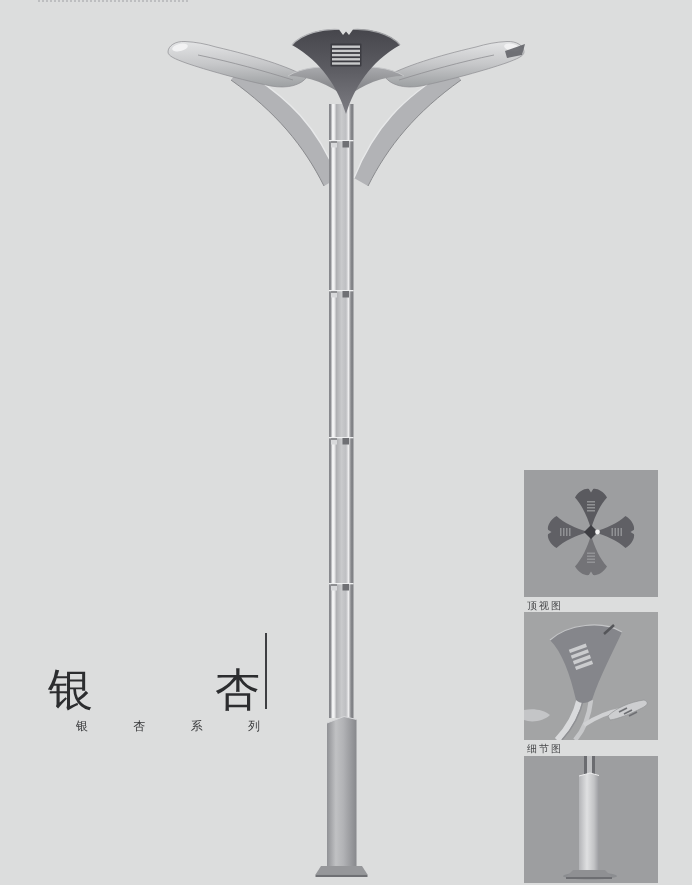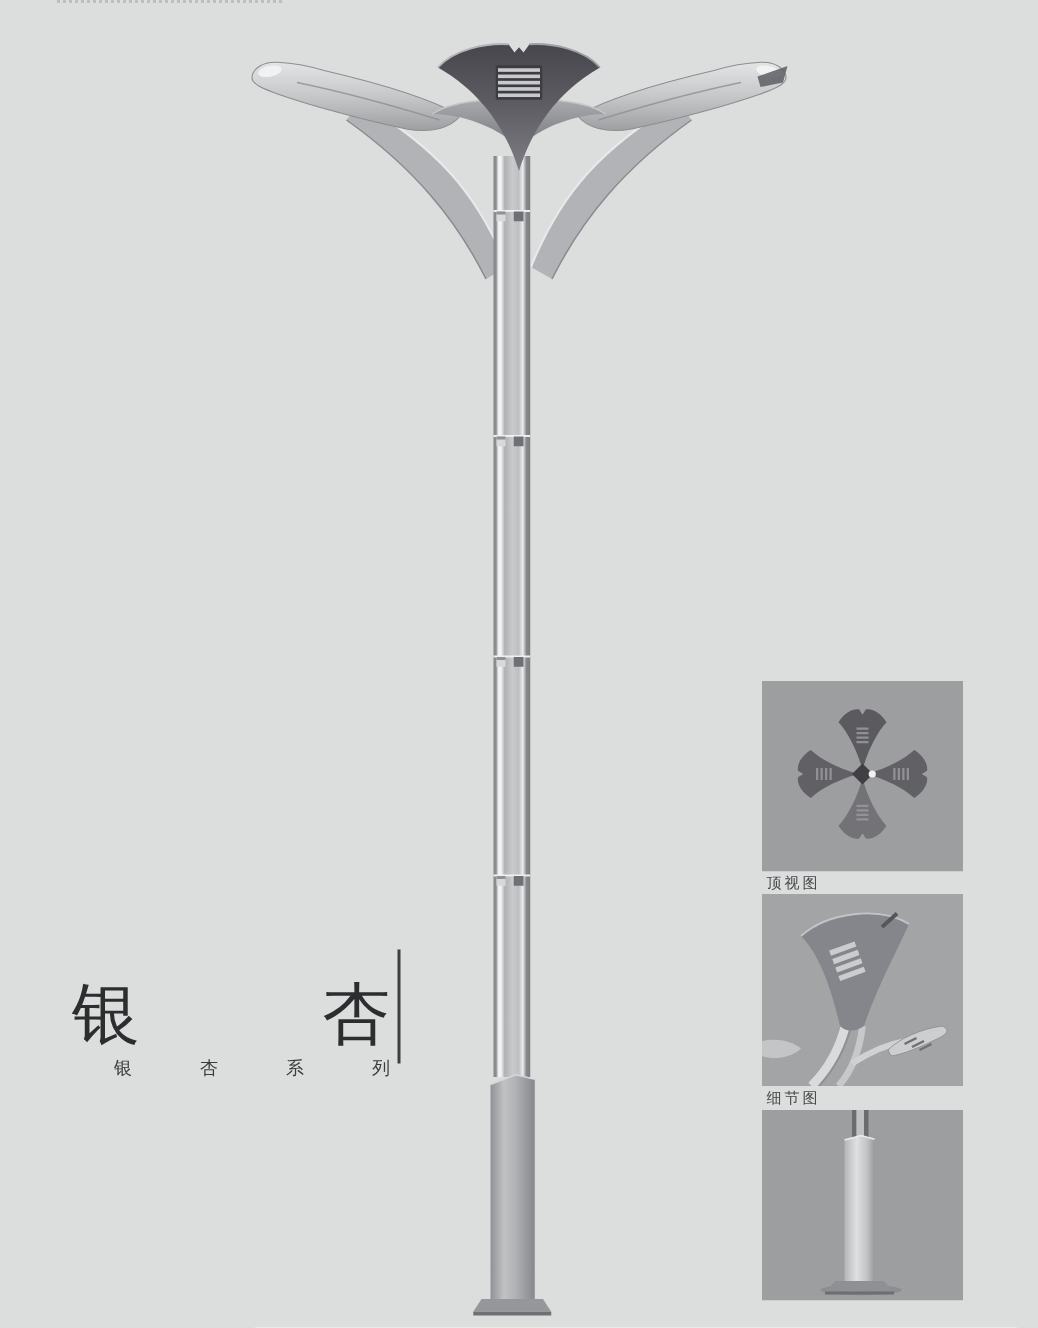--- a/index.html
+++ b/index.html
@@ -12,34 +12,34 @@
   .page{
     position:relative;width:692px;height:885px;overflow:hidden;
     background:var(--background,#dcdddd);
     font-family:"Liberation Sans",sans-serif;
   }
   .top-crop{
     position:absolute;left:38px;top:0;width:150px;height:0;
     border-top:2px dotted #b6b7ba;opacity:.8;
   }
   .render-svg{position:absolute;left:0;top:0;}
-  .title-block{position:absolute;left:48px;top:654px;width:212px;}
+  .title-block{position:absolute;left:48px;top:668px;width:212px;}
   .title-main{
     font-size:45px;line-height:44px;height:44px;color:var(--title-text,#2c2d2f);
     text-align:justify;text-align-last:justify;font-weight:500;white-space:nowrap0;
   }
   .title-sub{
     margin-top:8px;font-size:12px;line-height:13px;color:#3a3b3d;
     text-align:justify;text-align-last:justify;margin-left:28px;
   }
   .title-divider{
     position:absolute;left:265px;top:633px;width:2px;height:76px;
     background:var(--divider,#3e3f42);
   }
-  .thumb{position:absolute;left:470px;margin:0;padding-left:38px;}
+  .thumb{position:absolute;left:470px;margin:16px;padding-left:38px;}
   .thumb svg{display:block;}
   .thumb figcaption{
     font-size:10px;letter-spacing:2px;color:#47484a;
     padding:3px 0 0 3px;height:12px;line-height:11px;
   }
   .t1{top:454px;} .t2{top:596px;} .t3{top:740px;}
 </style>
 </head>
 <body>
 

